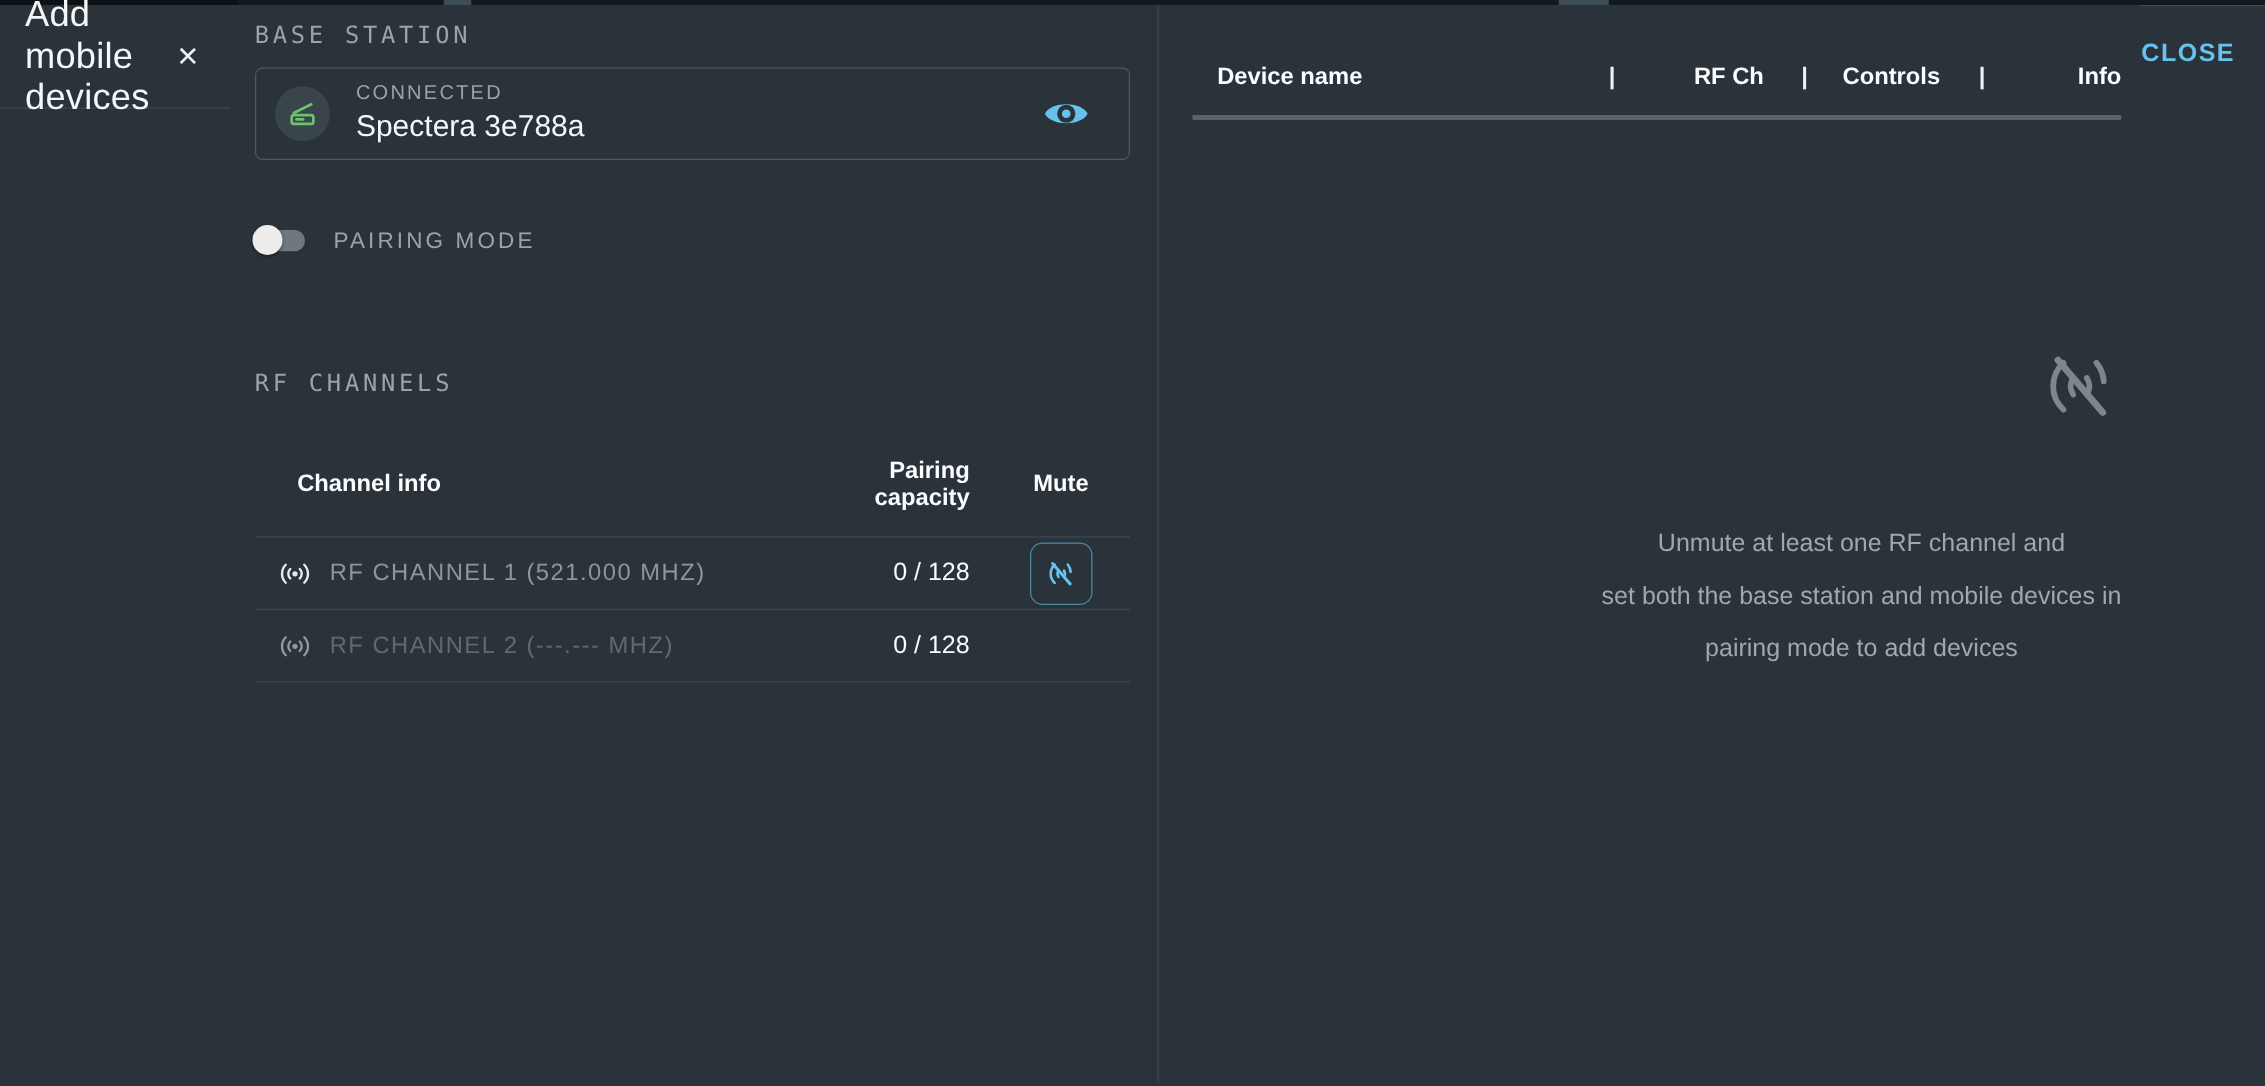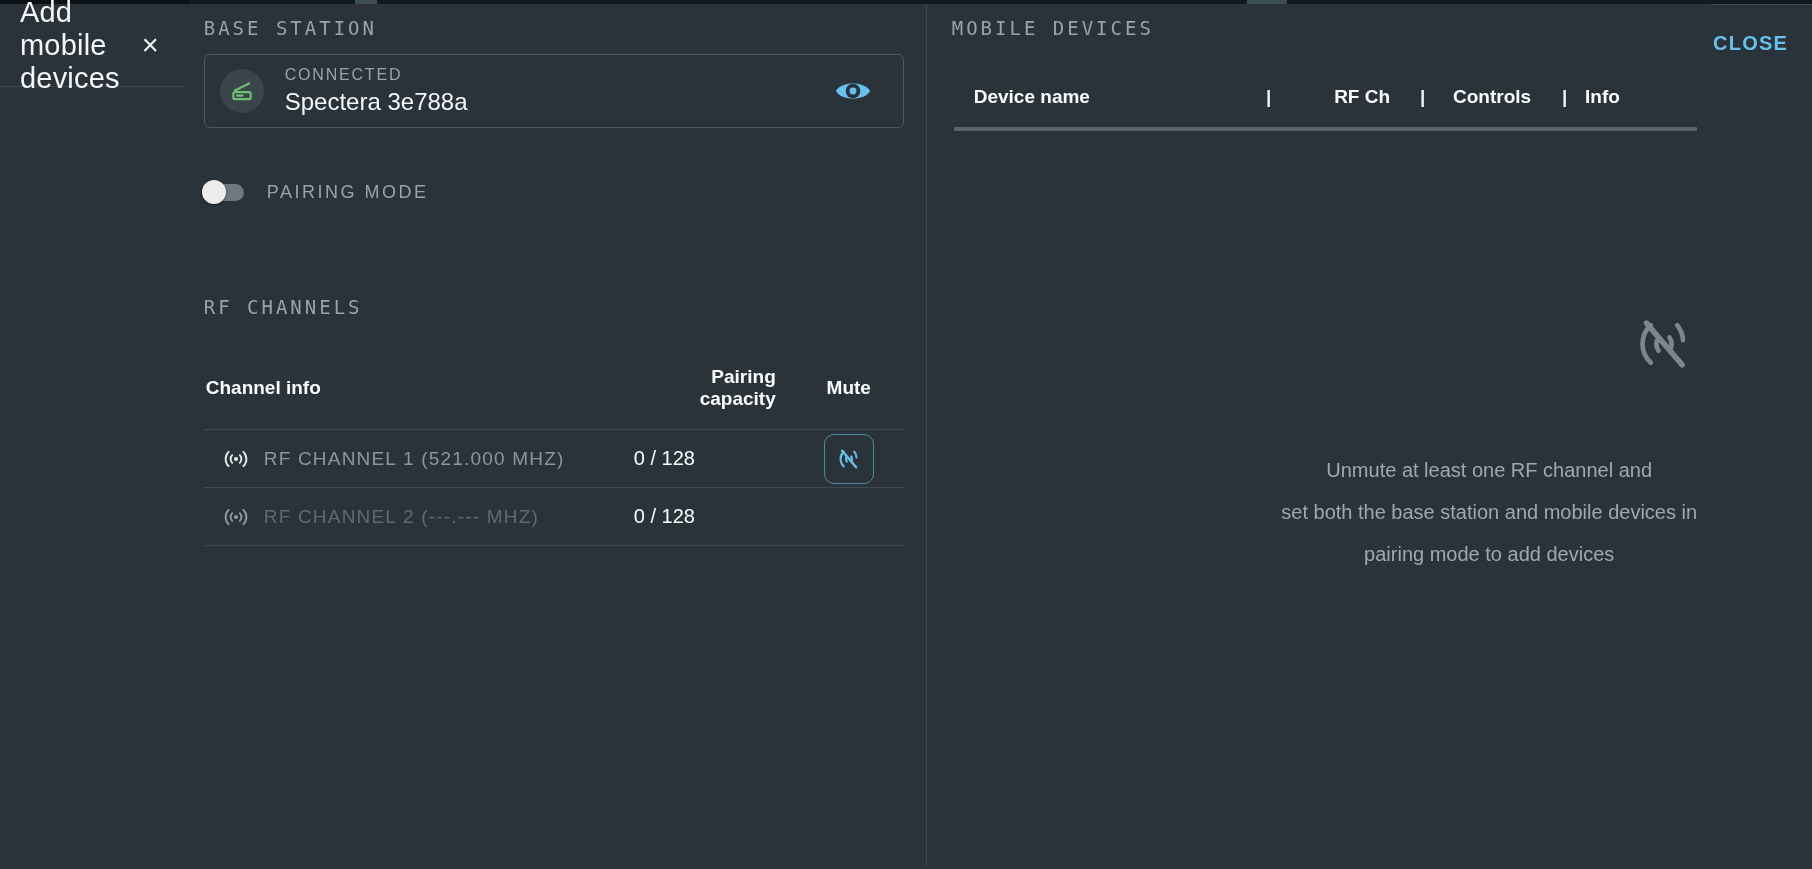--- a/index.html
+++ b/index.html
@@ -46,42 +46,42 @@
   .toggle-row{margin-top:49px;display:flex;align-items:center;height:30px;}
   .switch{position:relative;width:40px;height:17px;flex:0 0 40px;cursor:pointer;}
   .switch-track{position:absolute;left:2px;top:0;width:38px;height:17px;border-radius:9px;background:#6f787e;}
   .switch-thumb{position:absolute;left:-2px;top:-4px;width:24px;height:24px;border-radius:50%;
                 background:#ededed;box-shadow:0 1px 3px rgba(0,0,0,.45);}
   .toggle-label{margin-left:23px;font-size:18px;letter-spacing:2.5px;color:#9aa3a8;}
 
   
   .rf-heading{margin-top:89px;}
   .rf-head-row{margin-top:48px;display:flex;align-items:center;font-size:19px;font-weight:700;color:#fbfcfd;
-               padding-bottom:19px;}
+               padding-bottom:19px;margin-left:32px;}
   .col-info{flex:1 1 auto;padding-left:2px;}
   .col-capacity{width:160px;flex:0 0 160px;text-align:right;padding-right:18px;box-sizing:border-box;}
   .col-mute{width:110px;flex:0 0 110px;text-align:center;}
   .rf-rows{border-top:1px solid #3d484f;}
   .rf-row{display:flex;align-items:center;height:57px;border-bottom:1px solid #3d484f;}
   .rf-row-iconwrap{width:30px;flex:0 0 30px;margin-left:17px;display:flex;align-items:center;justify-content:center;}
   .rf-row-label{margin-left:13px;font-size:19px;letter-spacing:1.2px;color:#8d969b;flex:1 1 auto;}
-  .rf-row-capacity{width:160px;flex:0 0 160px;text-align:left;padding-right:18px;box-sizing:border-box;
+  .rf-row-capacity{width:160px;flex:0 0 160px;text-align:right;padding-right:18px;box-sizing:border-box;
                    font-size:20px;color:#fafbfc;}
   .rf-row-mute{width:110px;flex:0 0 110px;display:flex;align-items:center;justify-content:center;}
   .mute-btn{width:48px;height:48px;border:1px solid rgba(102,194,236,.6);border-radius:10px;
             display:flex;align-items:center;justify-content:center;cursor:pointer;background:transparent;}
   .rf-row.dimmed .rf-row-iconwrap,.rf-row.dimmed .rf-row-label{opacity:.55;}
 
   
   .md-head-row{margin-top:47px;display:flex;align-items:center;font-size:19px;font-weight:700;color:#fbfcfd;}
   .md-col-device{flex:1 1 auto;padding-left:22px;}
   .md-sep{width:2px;color:#eef1f2;font-weight:600;flex:0 0 auto;}
   .md-col-rfch{width:116px;flex:0 0 116px;text-align:center;padding-left:36px;}
   .md-col-controls{width:140px;flex:0 0 140px;text-align:center;}
-  .md-col-info{width:112px;flex:0 0 112px;text-align:left;padding-left:21px;}
+  .md-col-info{width:112px;flex:0 0 112px;text-align:right;}
   .md-divider-bar{margin-top:19px;height:4px;background:#59636a;border-radius:1px;margin-left:2px;}
 
   .empty-state{margin-top:180px;display:flex;flex-direction:column;align-items:flex-end;}
   .empty-icon{width:66px;height:66px;}
   .empty-text{margin-top:72px;text-align:center;font-size:20px;line-height:42px;color:#9fa8ac;}
 
   
   .dlg-footer{flex:0 0 77px;height:77px;border-top:1px solid #3d484f;display:flex;align-items:center;
               justify-content:flex-end;padding-right:22px;}
   .close-btn{color:#66c2ec;font-size:20px;font-weight:700;letter-spacing:1.2px;cursor:pointer;
@@ -188,21 +188,20 @@
             <div class="rf-row-label">RF CHANNEL 2 (---.--- MHZ)</div>
             <div class="rf-row-capacity">0 / 128</div>
             <div class="rf-row-mute"></div>
           </div>
 
         </div>
       </div>
 
       <div class="right-panel">
 
-        <div class="section-heading">MOBILE DEVICES</div>
 
         <div class="md-head-row">
           <div class="md-col-device">Device name</div>
           <div class="md-sep">|</div>
           <div class="md-col-rfch">RF Ch</div>
           <div class="md-sep">|</div>
           <div class="md-col-controls">Controls</div>
           <div class="md-sep">|</div>
           <div class="md-col-info">Info</div>
         </div>

